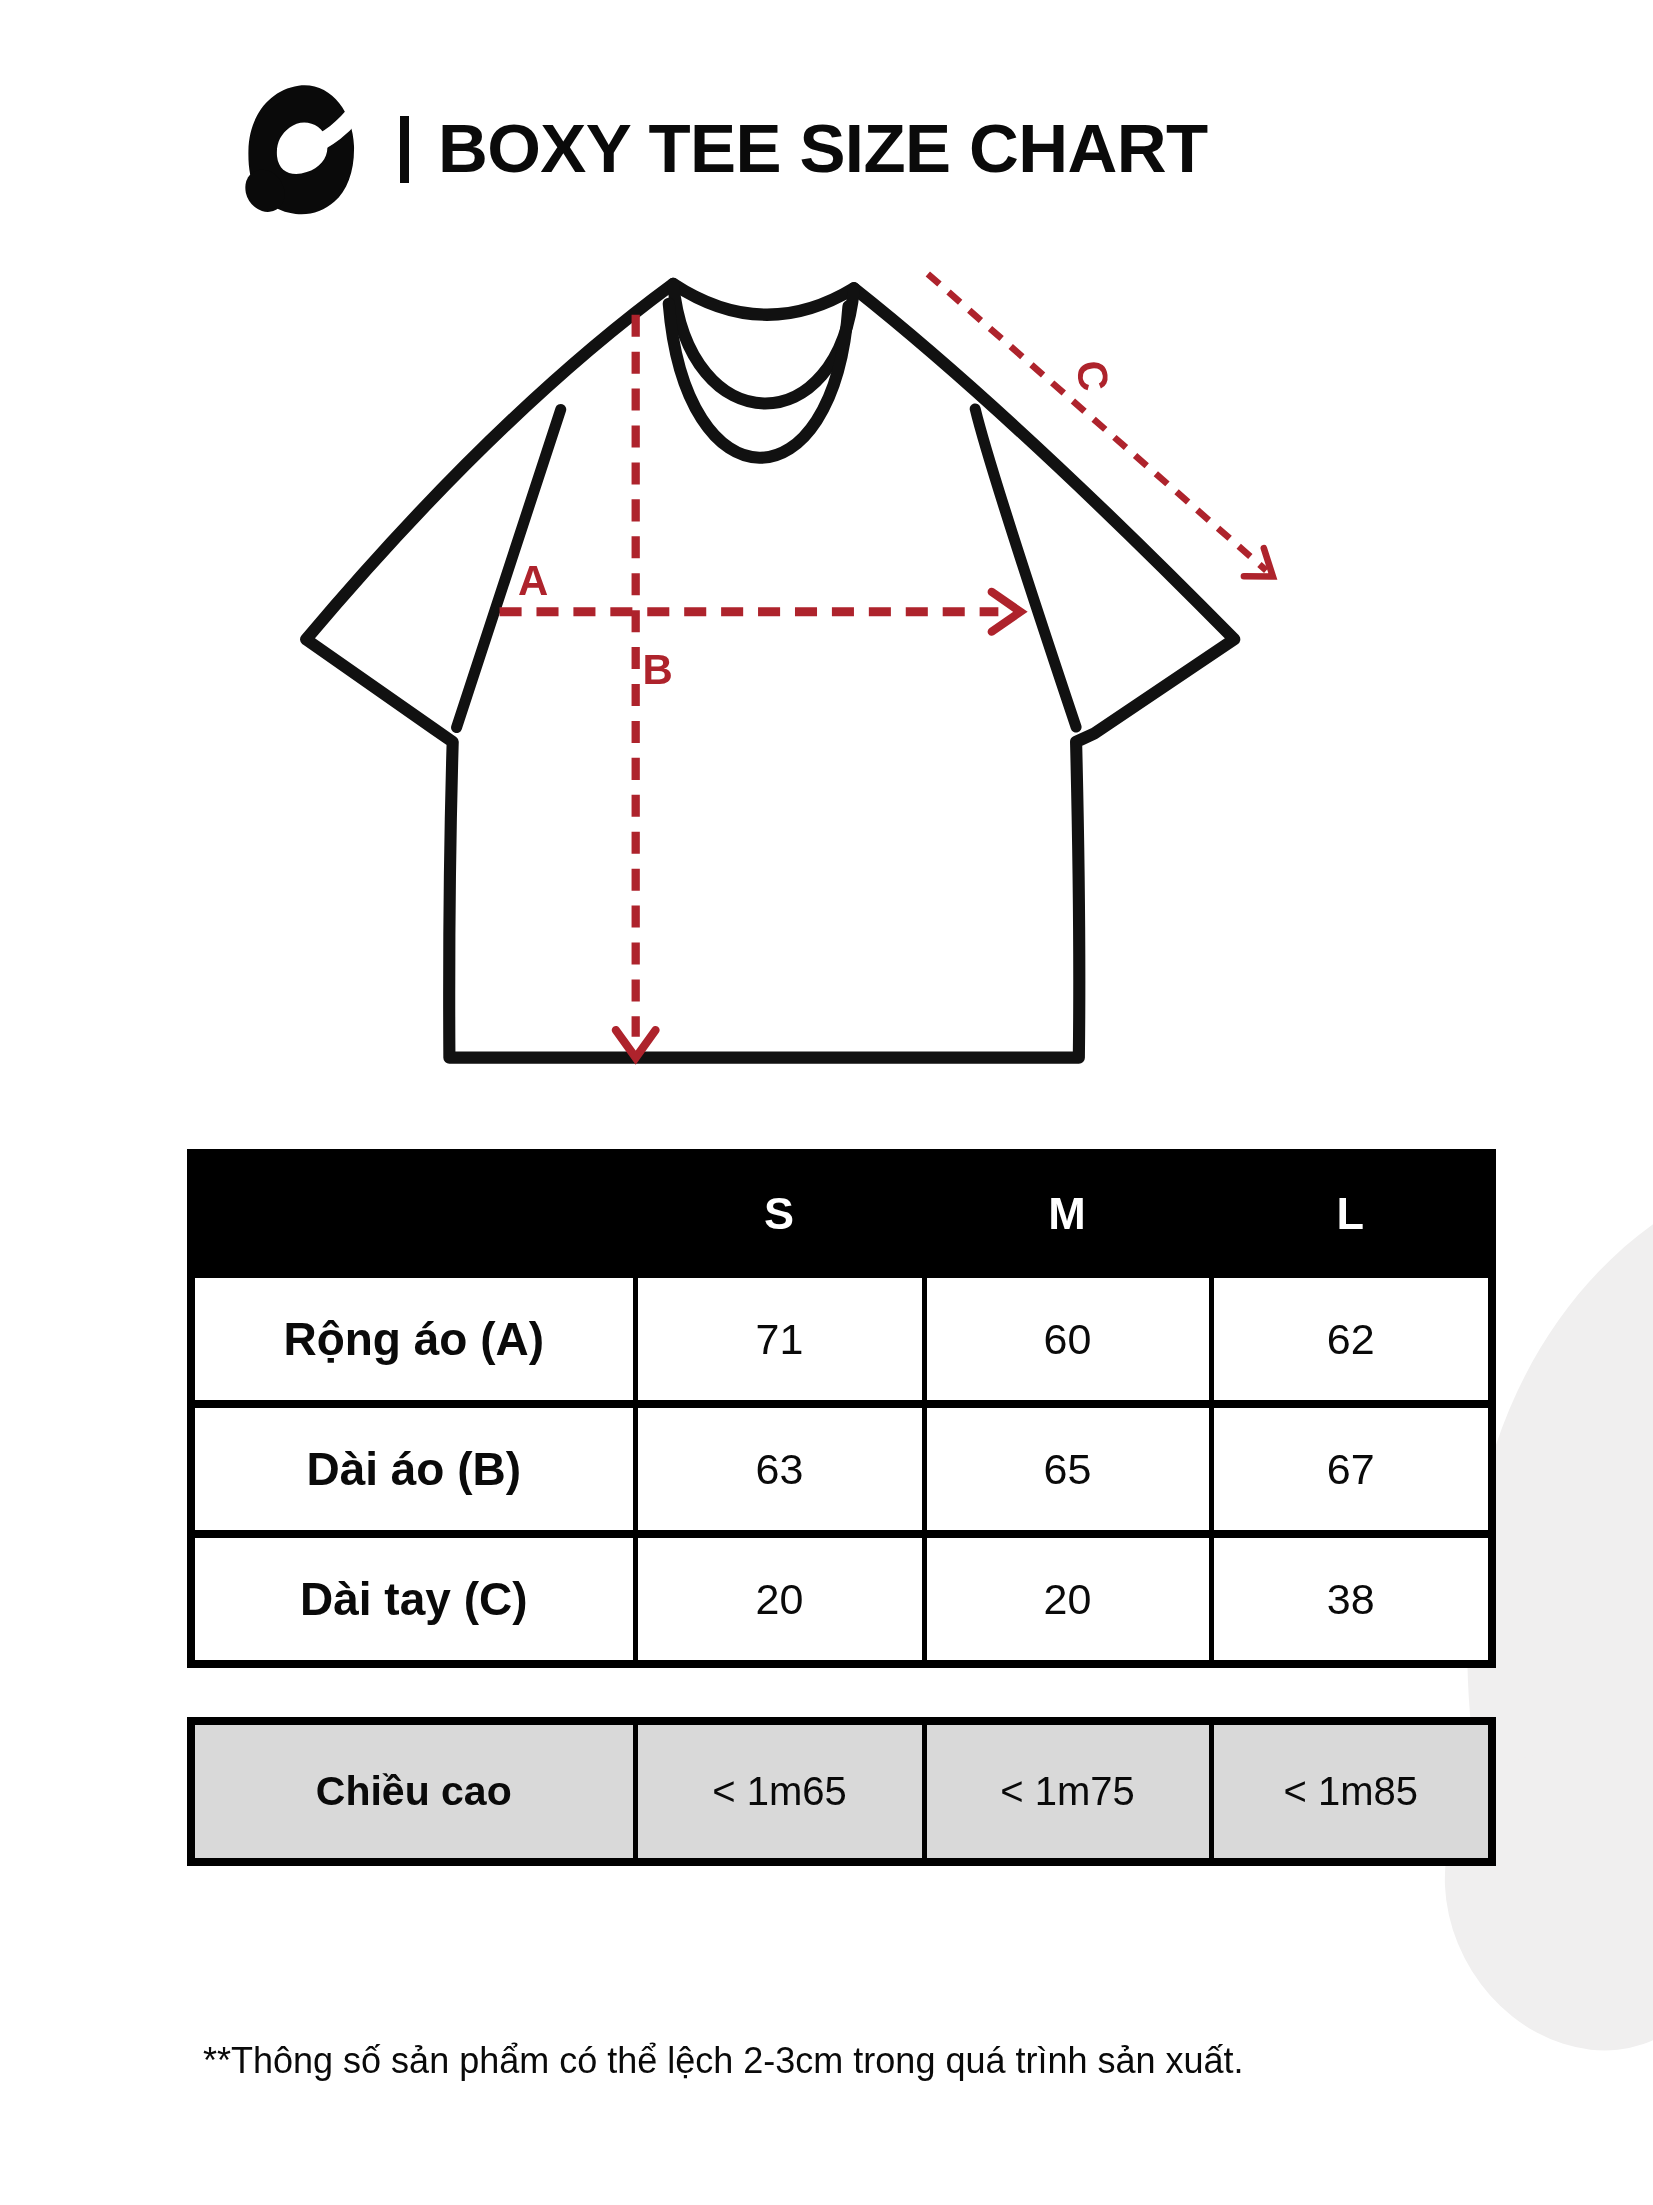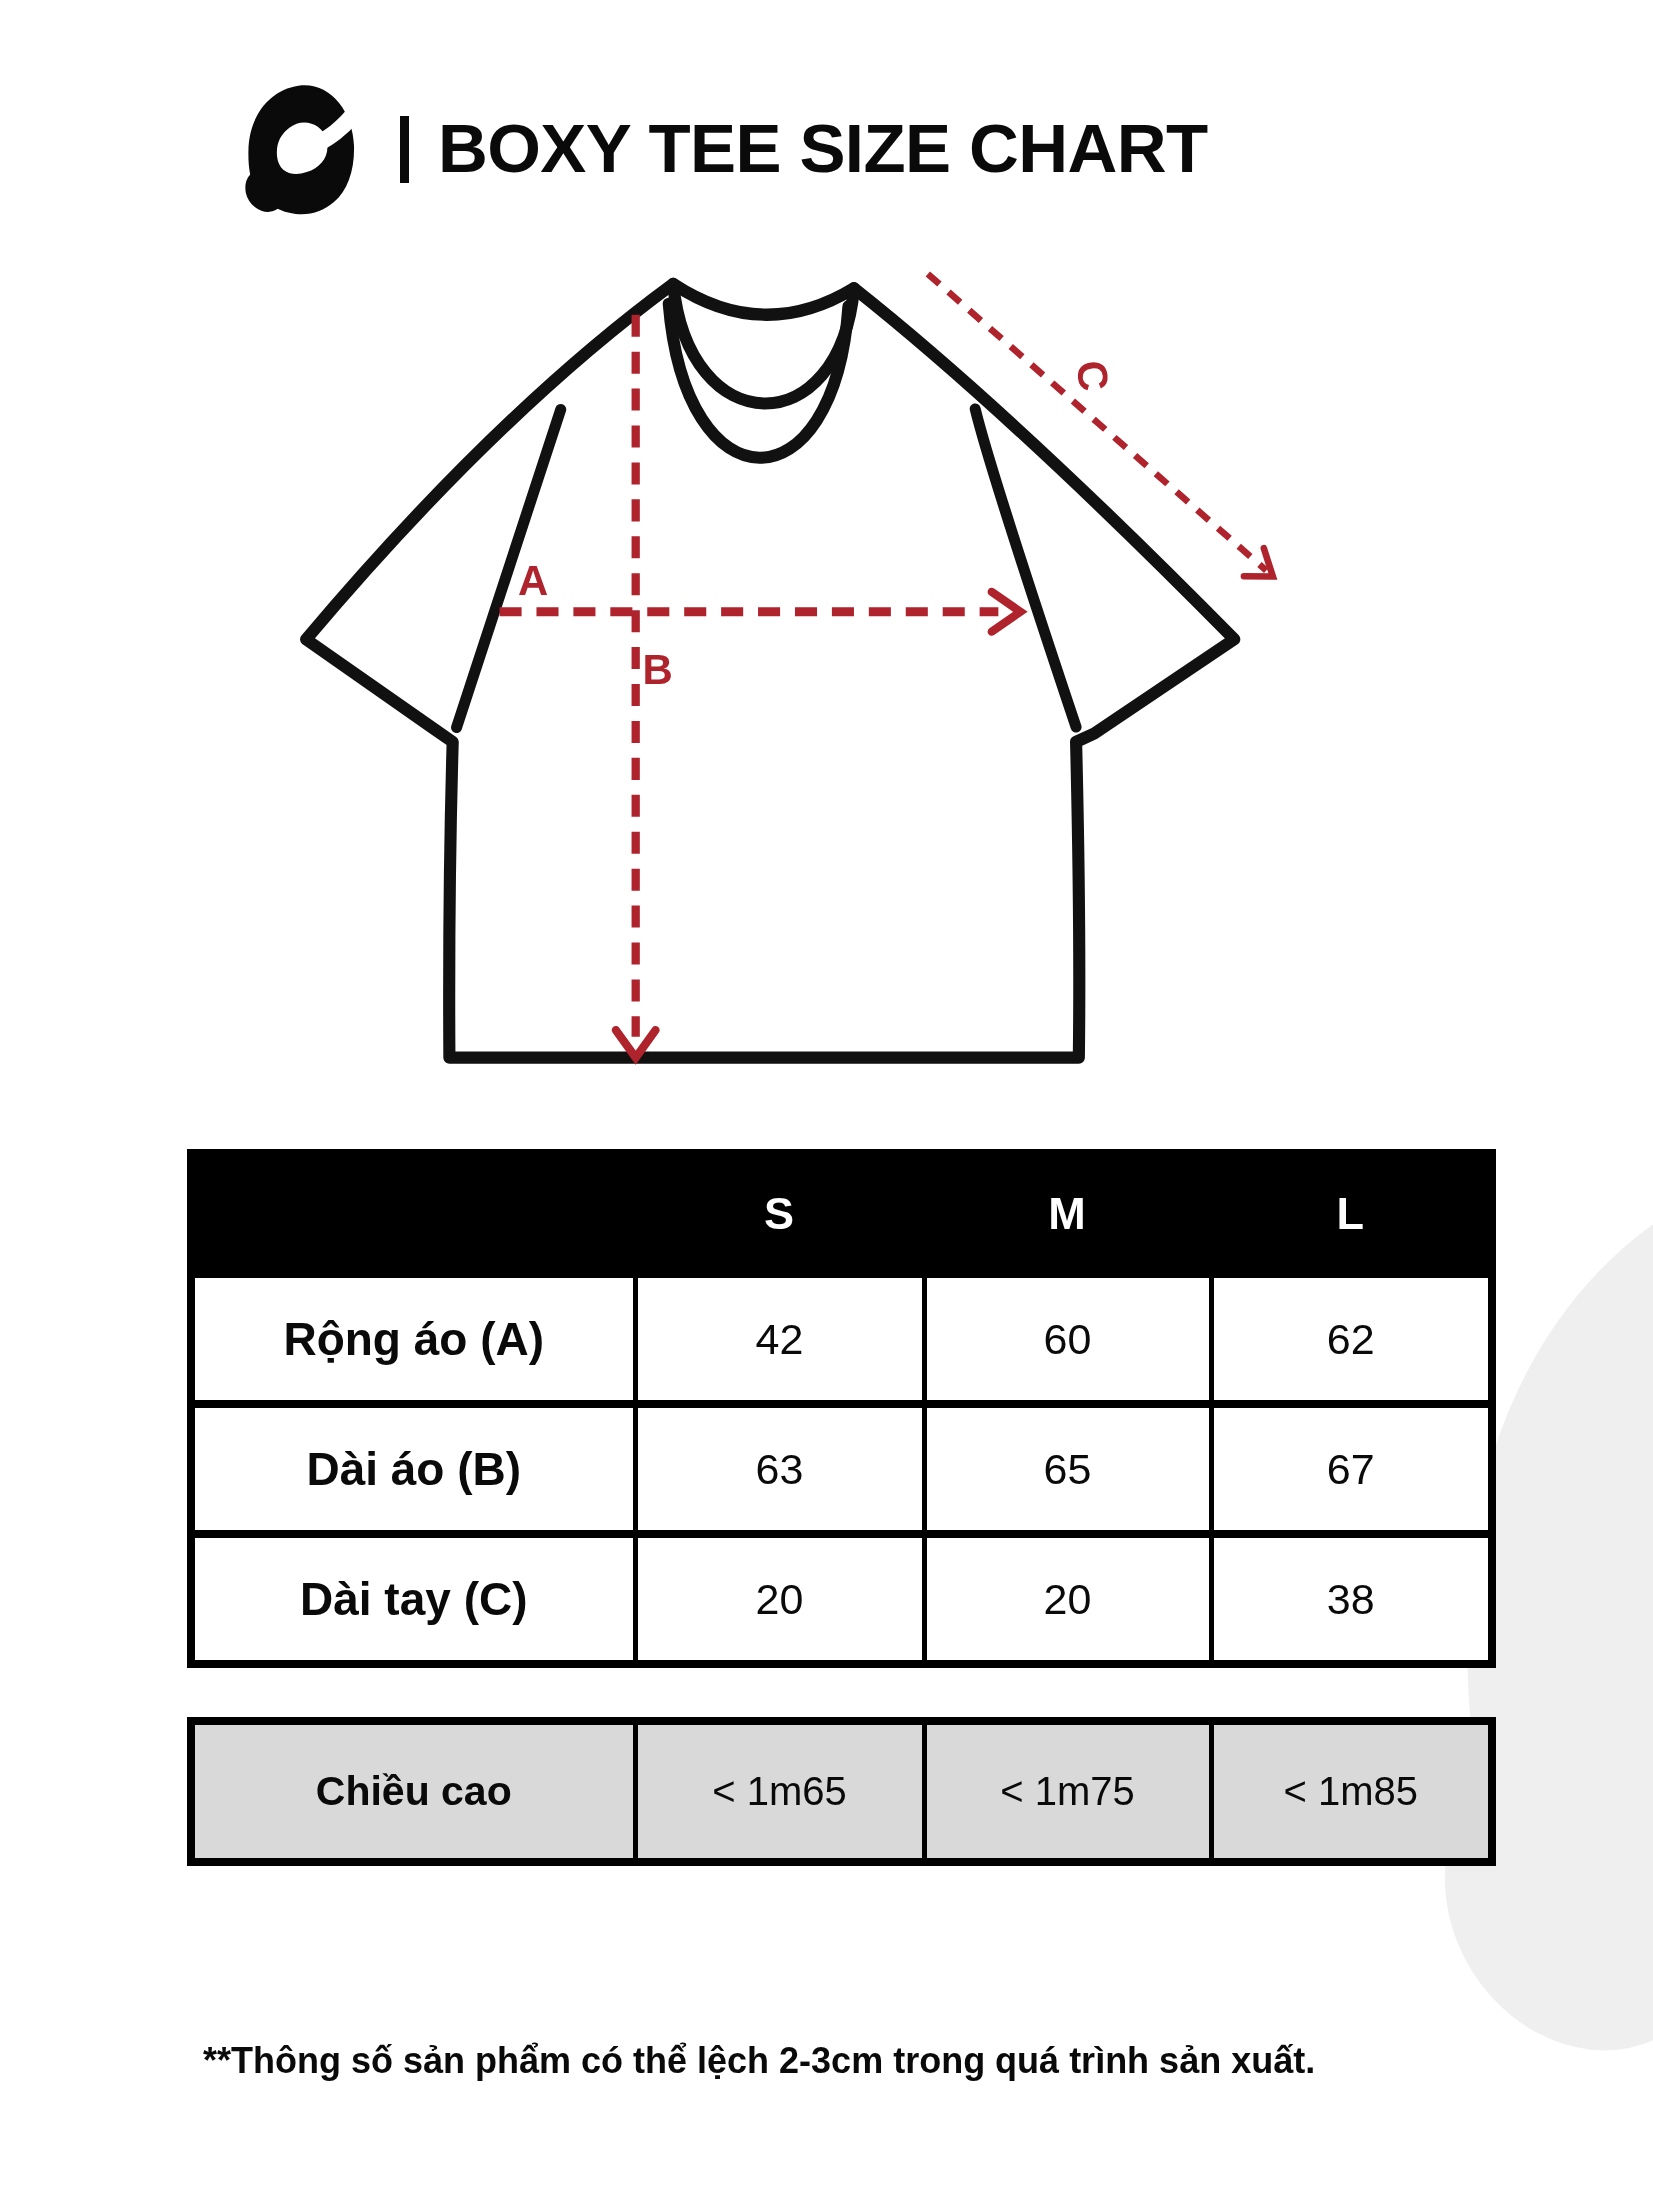--- a/index.html
+++ b/index.html
@@ -31,21 +31,21 @@
   #size-table tr.data-row{height:130px;}
   #fit-table tr{height:141px;}
   .head-cell{background:#000;color:#ffffff;font-size:45px;font-weight:bold;letter-spacing:1.1px;}
   .label-cell{font-size:46px;font-weight:bold;}
   .value-cell{font-size:43px;font-weight:normal;}
   #fit-table td{background:#d9d9d9;}
   #fit-table .value-cell{font-size:40px;}
   #fit-table .label-cell{font-size:41px;}
   
   .footnote{
-    position:absolute;left:203px;top:2040px;font-size:36px;font-weight:bold;
+    position:absolute;left:203px;top:2040px;font-size:36px;font-weight:normal;
     white-space:nowrap;z-index:2;color:#0a0a0a;
   }
 </style>
 </head>
 <body>
 
 <div id="canvas">
 
   <svg width="0" height="0" style="position:absolute" aria-hidden="true">
     <defs>
@@ -99,21 +99,21 @@
       </colgroup>
     <tbody>
         <tr class="head-row">
       <th class="head-cell"></th>
       <th class="head-cell">S</th>
       <th class="head-cell">M</th>
       <th class="head-cell">L</th>
     </tr>
     <tr class="data-row">
       <td class="label-cell">Rộng áo (A)</td>
-      <td class="value-cell">42</td>
+      <td class="value-cell">71</td>
       <td class="value-cell">60</td>
       <td class="value-cell">62</td>
     </tr>
     <tr class="data-row">
       <td class="label-cell">Dài áo (B)</td>
       <td class="value-cell">63</td>
       <td class="value-cell">65</td>
       <td class="value-cell">67</td>
     </tr>
     <tr class="data-row">

